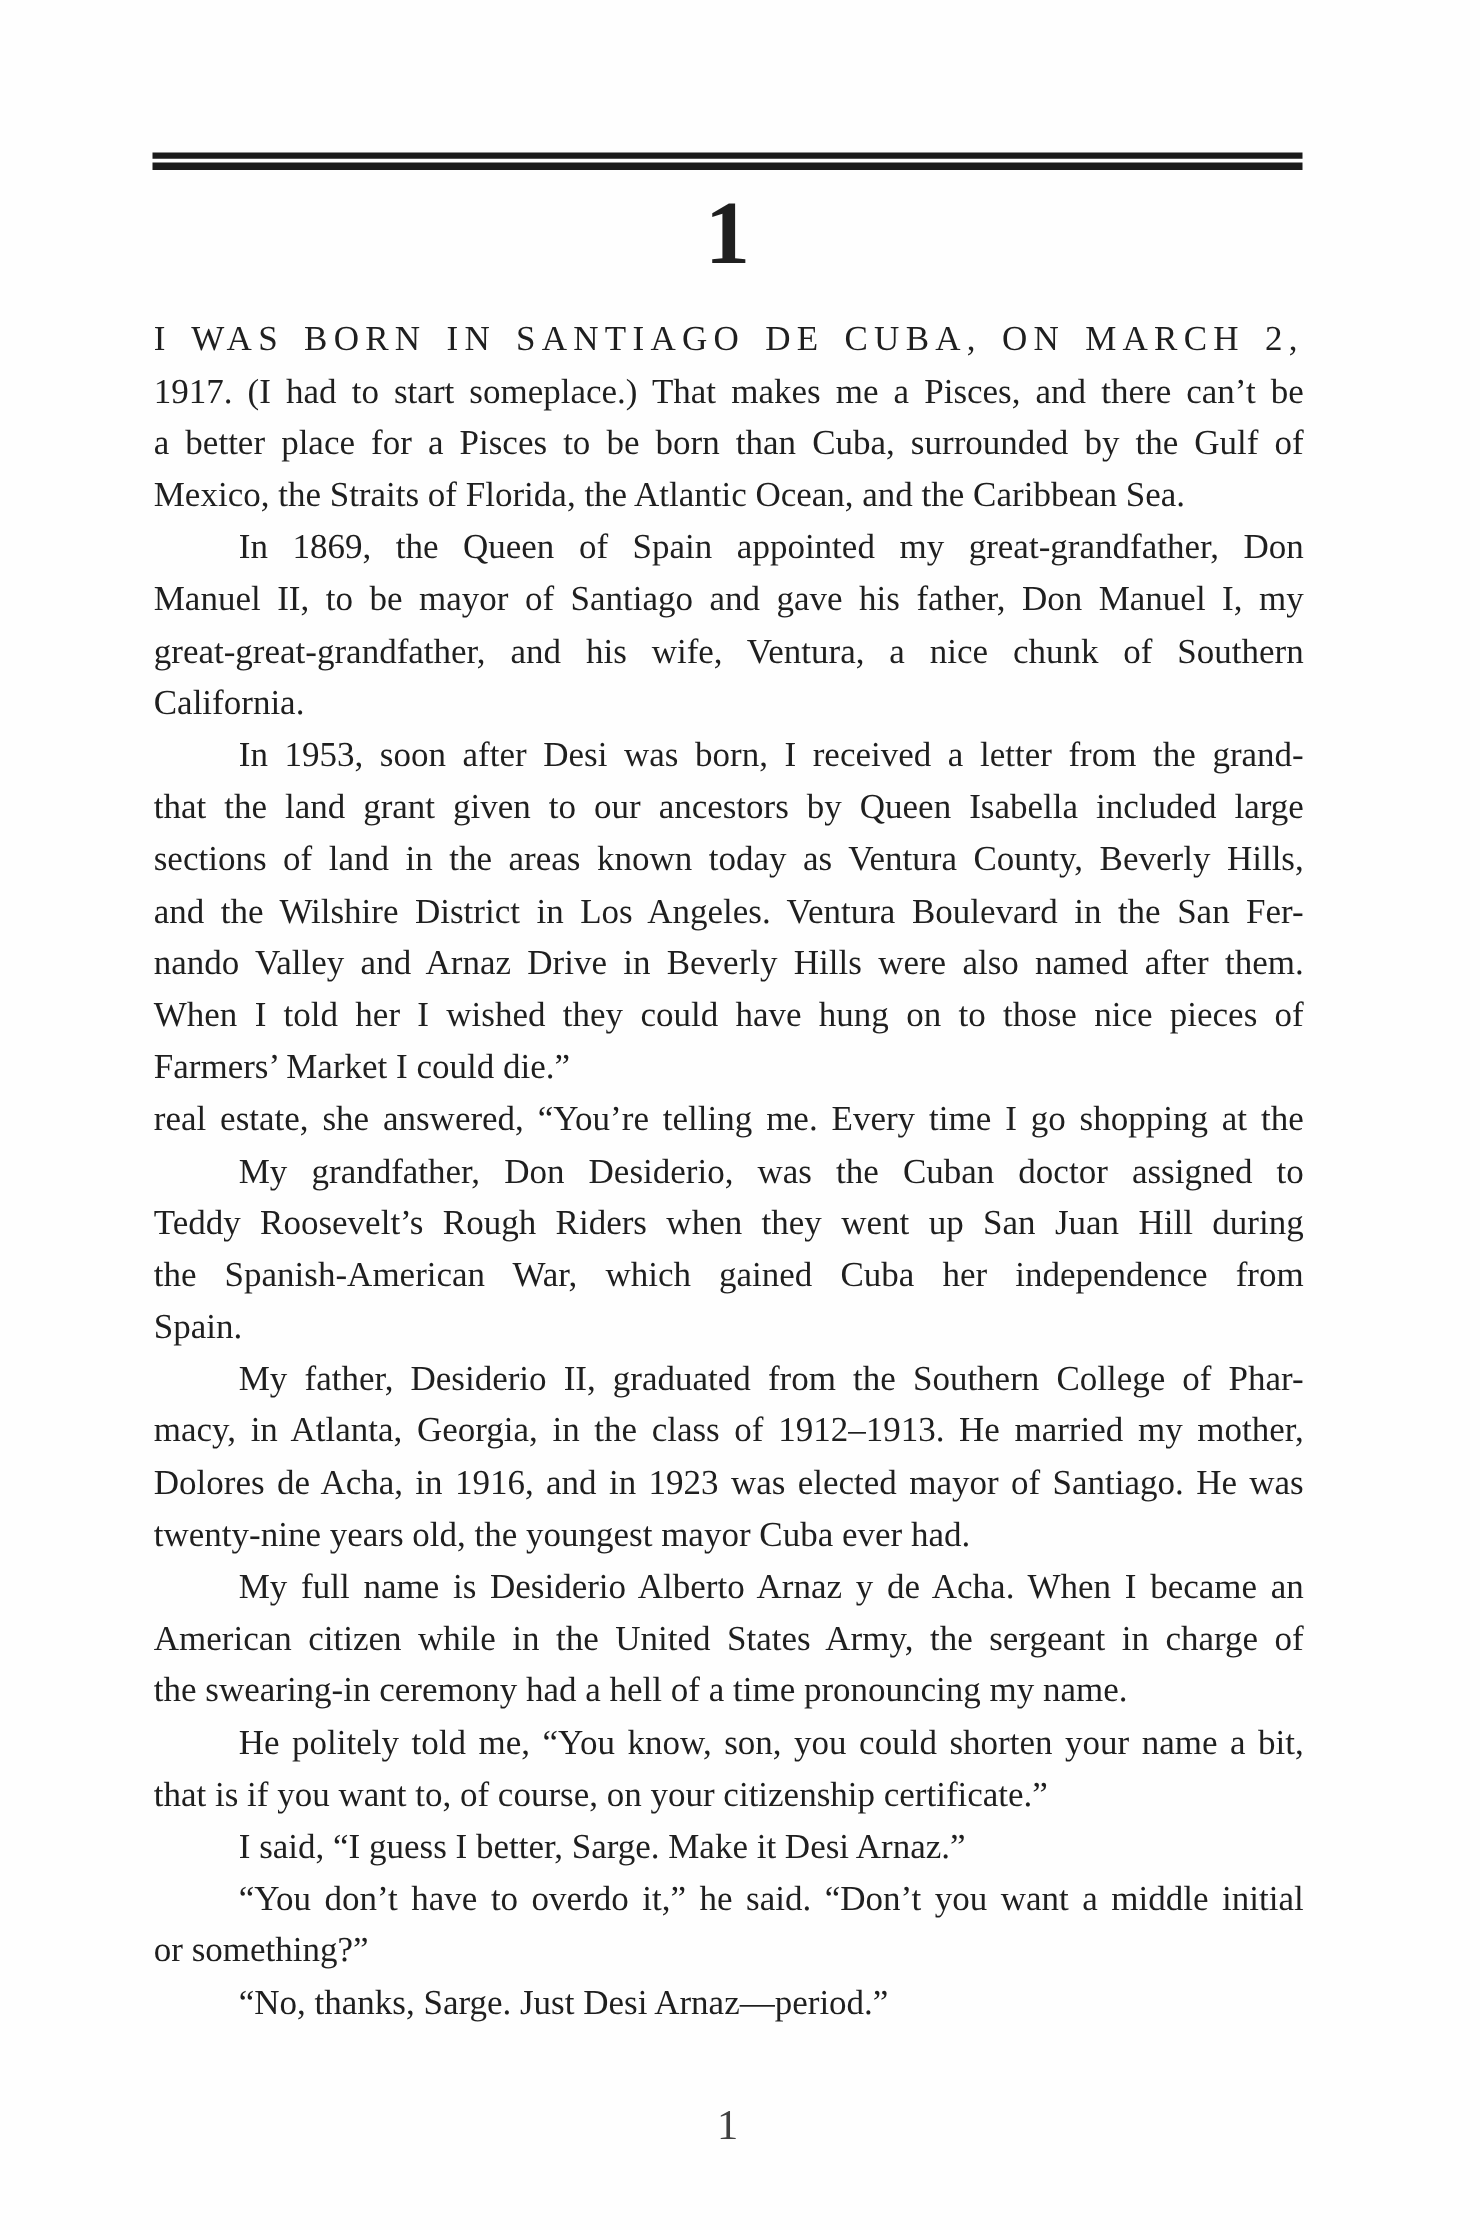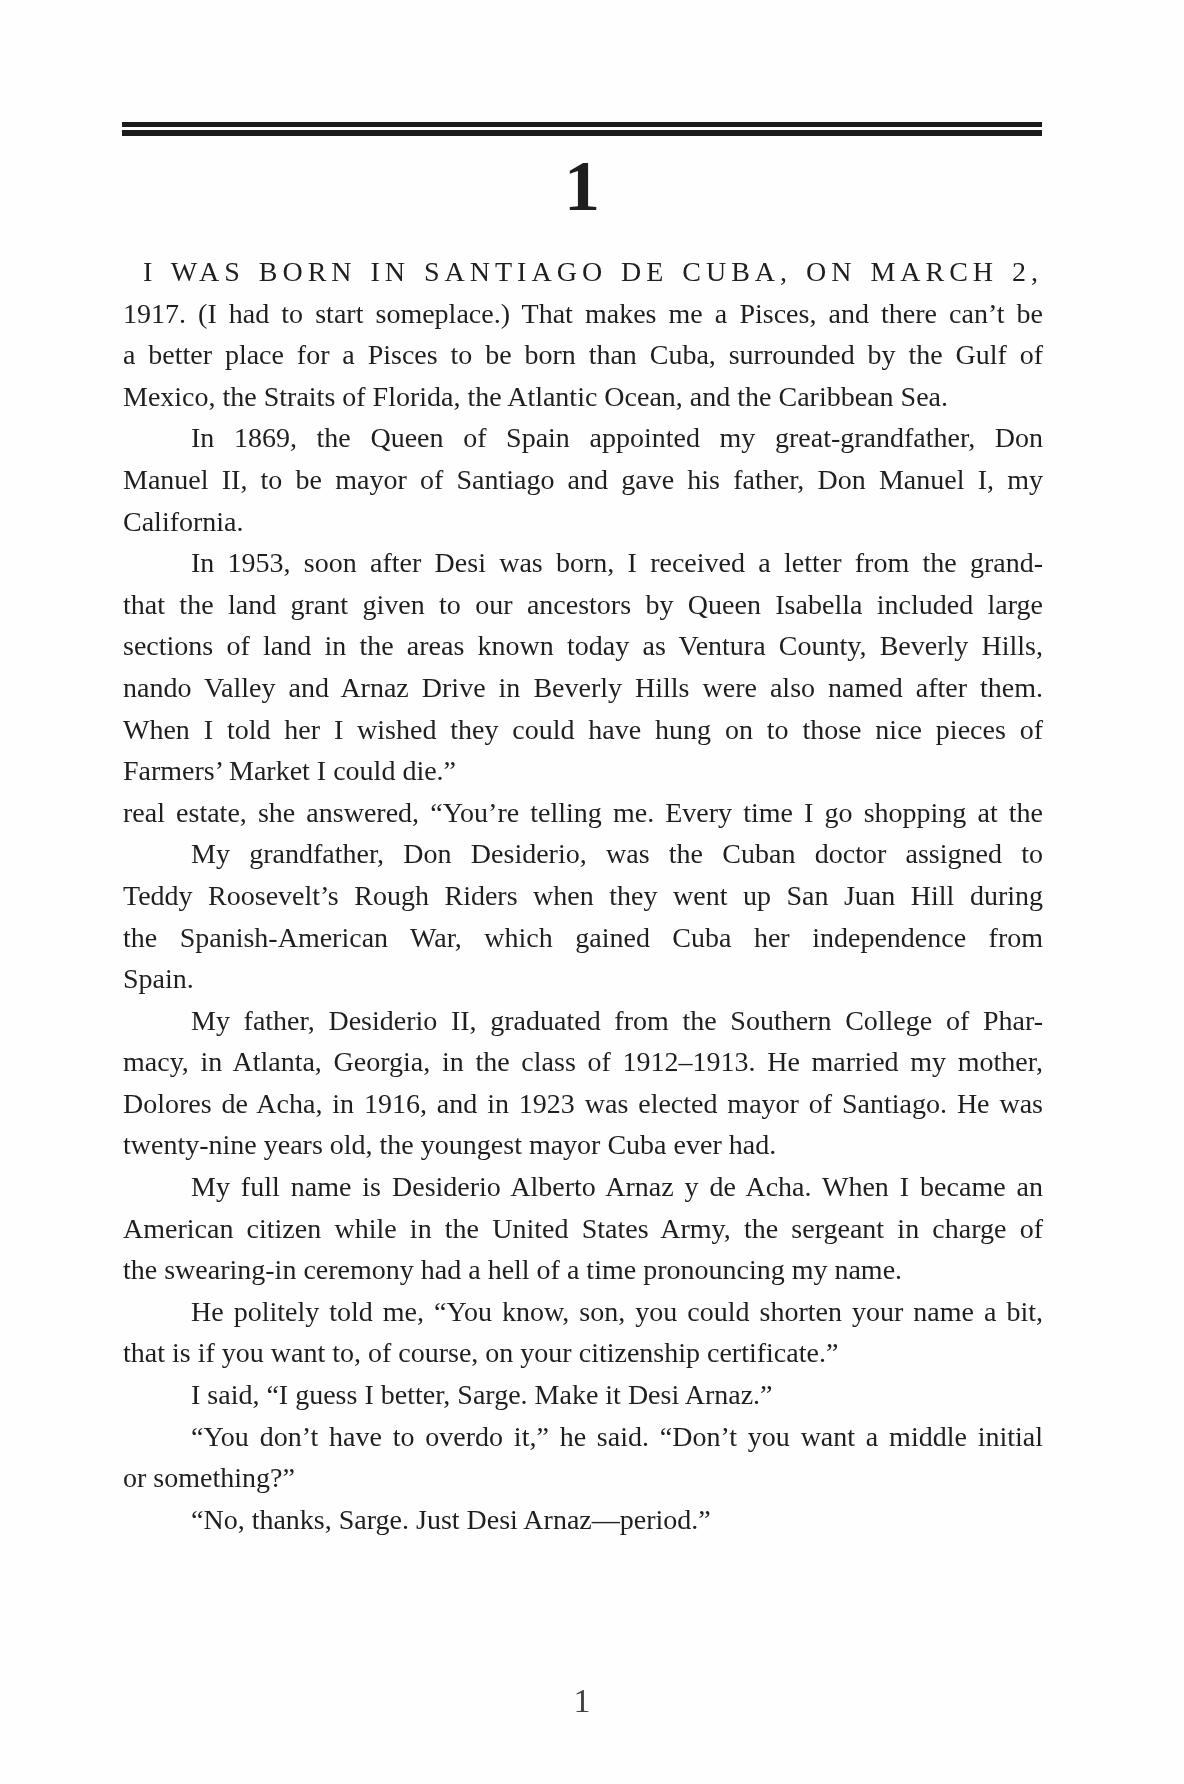--- a/index.html
+++ b/index.html
@@ -39,21 +39,20 @@
     text-align:justify;
     text-align-last:justify;
   }
   .line.last{
     text-align:center;
     text-align-last:left;
   }
   .line.indent{padding-left:68px;}
   .line.caps{
     letter-spacing:5px;
-    margin-left:20px;
   }
   .page-number{
     position:absolute;left:122px;top:1684px;width:920px;
     text-align:center;
     font-size:34px;line-height:34px;
     color:var(--pgnum);
   }
 </style>
 </head>
 <body>
@@ -64,26 +63,28 @@
   <div class="text-block">
       <div class="para">
         <div class="line caps">I WAS BORN IN SANTIAGO DE CUBA, ON MARCH 2,</div>
         <div class="line">1917. (I had to start someplace.) That makes me a Pisces, and there can’t be</div>
         <div class="line">a better place for a Pisces to be born than Cuba, surrounded by the Gulf of</div>
         <div class="line last">Mexico, the Straits of Florida, the Atlantic Ocean, and the Caribbean Sea.</div>
       </div>
       <div class="para">
         <div class="line indent">In 1869, the Queen of Spain appointed my great-grandfather, Don</div>
         <div class="line">Manuel II, to be mayor of Santiago and gave his father, Don Manuel I, my</div>
+        <div class="line">great-great-grandfather, and his wife, Ventura, a nice chunk of Southern</div>
         <div class="line last">California.</div>
       </div>
       <div class="para">
         <div class="line indent">In 1953, soon after Desi was born, I received a letter from the grand-</div>
         <div class="line">that the land grant given to our ancestors by Queen Isabella included large</div>
         <div class="line">sections of land in the areas known today as Ventura County, Beverly Hills,</div>
+        <div class="line">and the Wilshire District in Los Angeles. Ventura Boulevard in the San Fer-</div>
         <div class="line">nando Valley and Arnaz Drive in Beverly Hills were also named after them.</div>
         <div class="line">When I told her I wished they could have hung on to those nice pieces of</div>
         <div class="line last">Farmers’ Market I could die.”</div>
         <div class="line">real estate, she answered, “You’re telling me. Every time I go shopping at the</div>
       </div>
       <div class="para">
         <div class="line indent">My grandfather, Don Desiderio, was the Cuban doctor assigned to</div>
         <div class="line">Teddy Roosevelt’s Rough Riders when they went up San Juan Hill during</div>
         <div class="line">the Spanish-American War, which gained Cuba her independence from</div>
         <div class="line last">Spain.</div>

